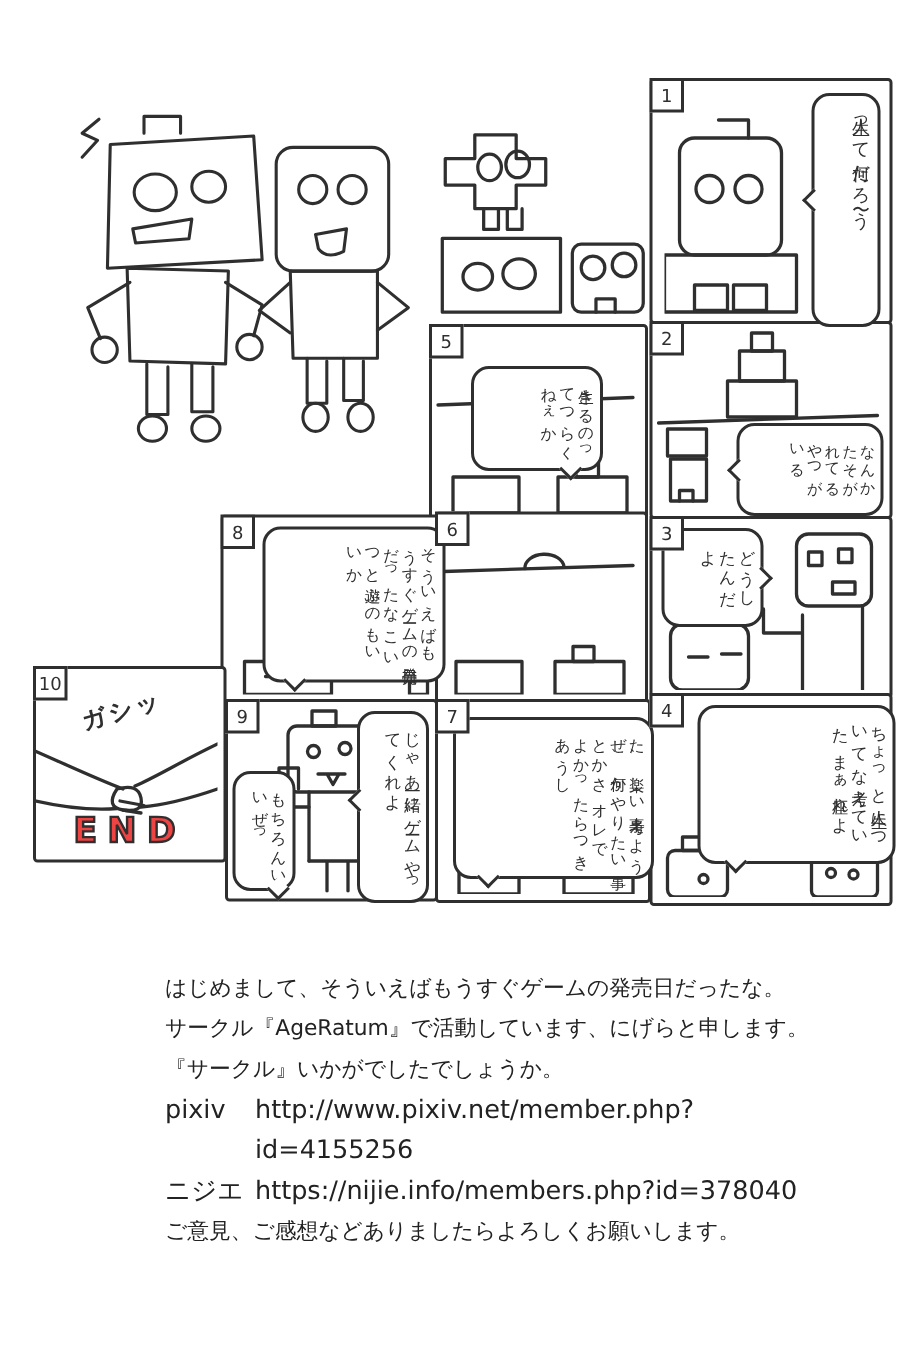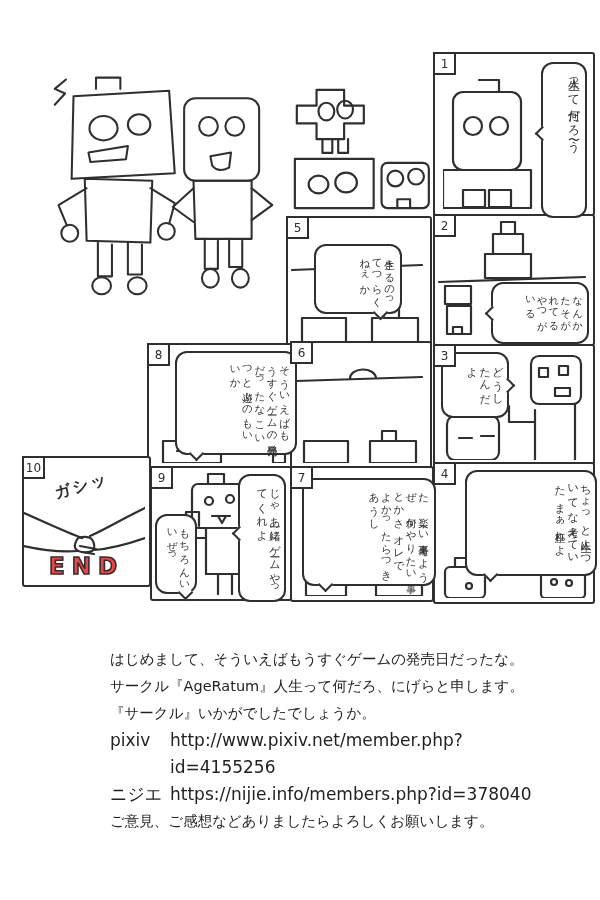--- a/index.html
+++ b/index.html
@@ -21,21 +21,21 @@
   .tail.t-left{left:-6px;top:42%;border-left:2px solid #2f2f2f;border-bottom:2px solid #2f2f2f;}
   .tail.t-right{right:-6px;top:42%;border-right:2px solid #2f2f2f;border-top:2px solid #2f2f2f;}
   .tail.t-down{bottom:-6px;border-bottom:2px solid #2f2f2f;border-right:2px solid #2f2f2f;}
   
   #p1{left:433px;top:52px;width:158px;height:160px;}
   #p5{left:286px;top:216px;width:142px;height:128px;}
   #p2{left:433px;top:214px;width:158px;height:128px;}
   #p8{left:147px;top:343px;width:142px;height:122px;}
   #p6{left:290px;top:341px;width:138px;height:124px;}
   #p3{left:433px;top:344px;width:158px;height:118px;}
-  #p10{left:22px;top:456px;width:125px;height:127px;}
+  #p10{left:22px;top:444px;width:125px;height:127px;}
   #p9{left:150px;top:466px;width:138px;height:131px;}
   #p7{left:290px;top:466px;width:140px;height:132px;}
   #p4{left:433px;top:462px;width:158px;height:138px;}
   
   .b1{right:6px;top:8px;width:34px;height:142px;font-size:12px;}
   .b2{left:56px;top:66px;width:86px;height:48px;font-size:10px;}
   .b3{left:6px;top:6px;width:56px;height:52px;}
   .b4{left:30px;top:6px;width:120px;height:92px;}
   .b5{left:26px;top:26px;width:76px;height:56px;font-size:10.5px;}
   .b7{left:10px;top:10px;width:122px;height:94px;font-size:10.5px;}
@@ -253,21 +253,21 @@
         <circle cx="134" cy="119" r="3"></circle>
     </svg>
     <div class="bubble b4">
       <span>ちょっと人生についてな考えていた まぁ座れよ</span>
       <i class="tail t-down" style="left:14%;"></i>
     </div>
   </div>
 
   <div class="afterword">
     <p>はじめまして、そういえばもうすぐゲームの発売日だったな。</p>
-    <p>サークル『AgeRatum』人生って何だろ、にげらと申します。</p>
+    <p>サークル『AgeRatum』で活動しています、にげらと申します。</p>
     <p>『サークル』いかがでしたでしょうか。</p>
     <p class="linkline">
       <span class="linklabel">pixiv</span>
       <span>http://www.pixiv.net/member.php?id=4155256</span>
     </p>
     <p class="linkline">
       <span class="linklabel">ニジエ</span>
       <span>https://nijie.info/members.php?id=378040</span>
     </p>
     <p>ご意見、ご感想などありましたらよろしくお願いします。</p>

